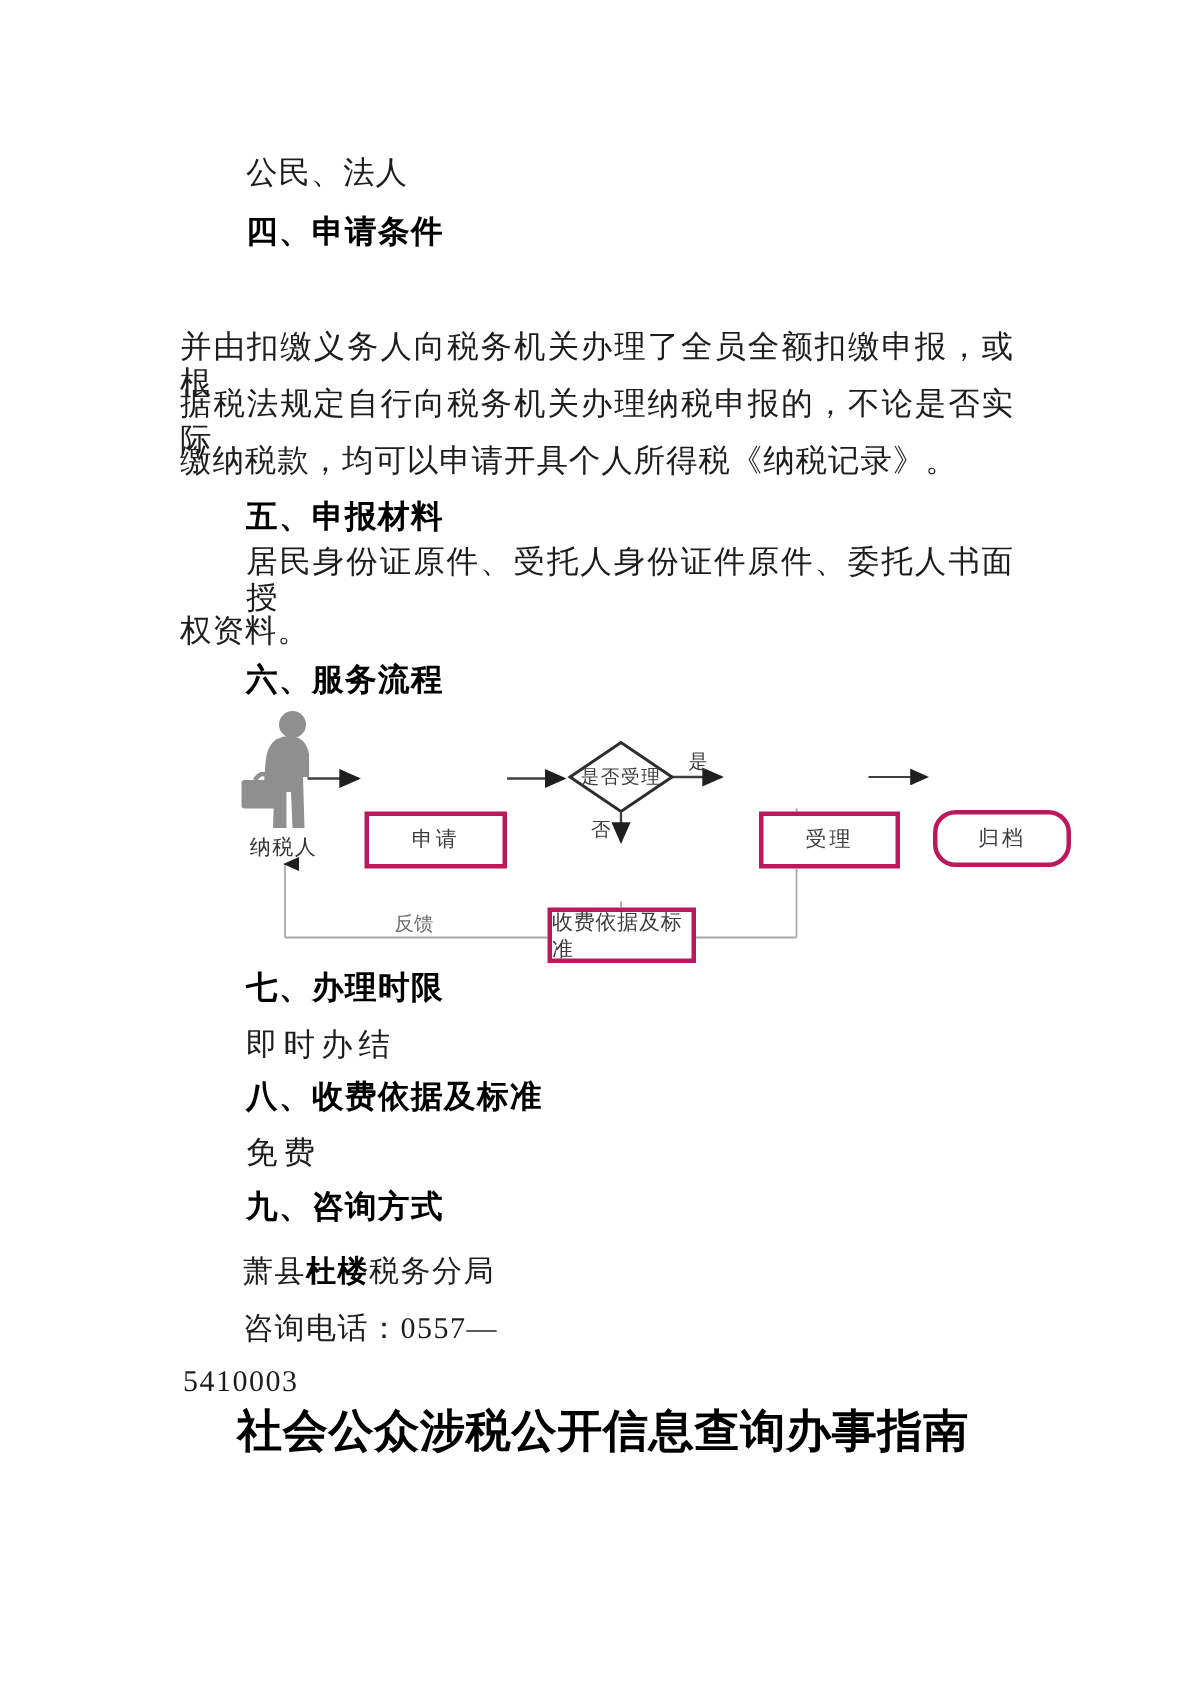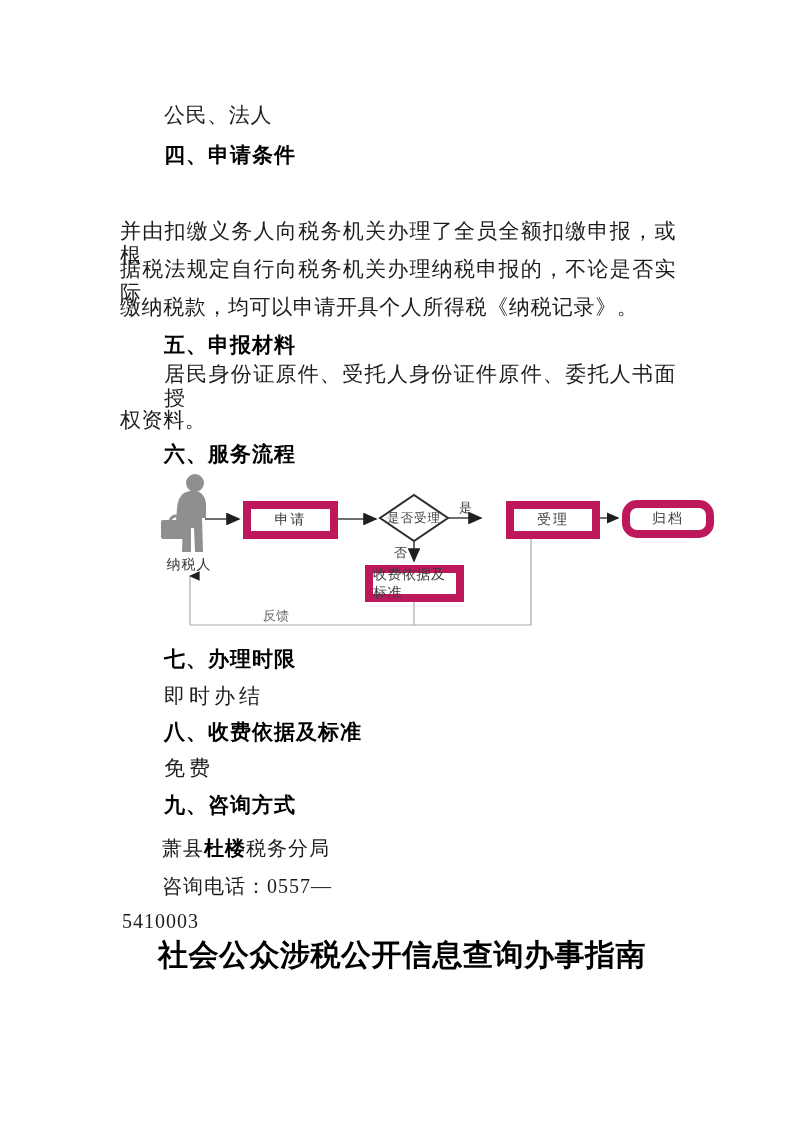--- a/index.html
+++ b/index.html
@@ -37,25 +37,26 @@
   .footer-title{
     font-family:"Liberation Serif","DejaVu Serif",serif;
     font-weight:900;font-size:30px;color:#000000;
     letter-spacing:0.5px;line-height:38px;
   }
   
   #flowchart{position:absolute;left:120px;top:470px;width:620px;height:168px;}
   #flowchart svg{position:absolute;left:0;top:0;}
   .flow-box{
     position:absolute;
-    border:8px solid #be185d;background:#ffffff;
+    border:3px solid #be185d;background:#ffffff;
     display:flex;align-items:center;justify-content:center;
     font-family:"Liberation Serif","DejaVu Serif",serif;
     font-size:14px;color:#3c3c3c;letter-spacing:2px;
     box-sizing:border-box;
+    margin-top:40px;
   }
   .flow-label{
     position:absolute;
     font-family:"Liberation Serif","DejaVu Serif",serif;
     font-size:13px;color:#3c3c3c;
   }
   .flow-diamond-label{
     position:absolute;left:262px;top:40px;width:64px;
     text-align:center;
     font-family:"Liberation Serif","DejaVu Serif",serif;

